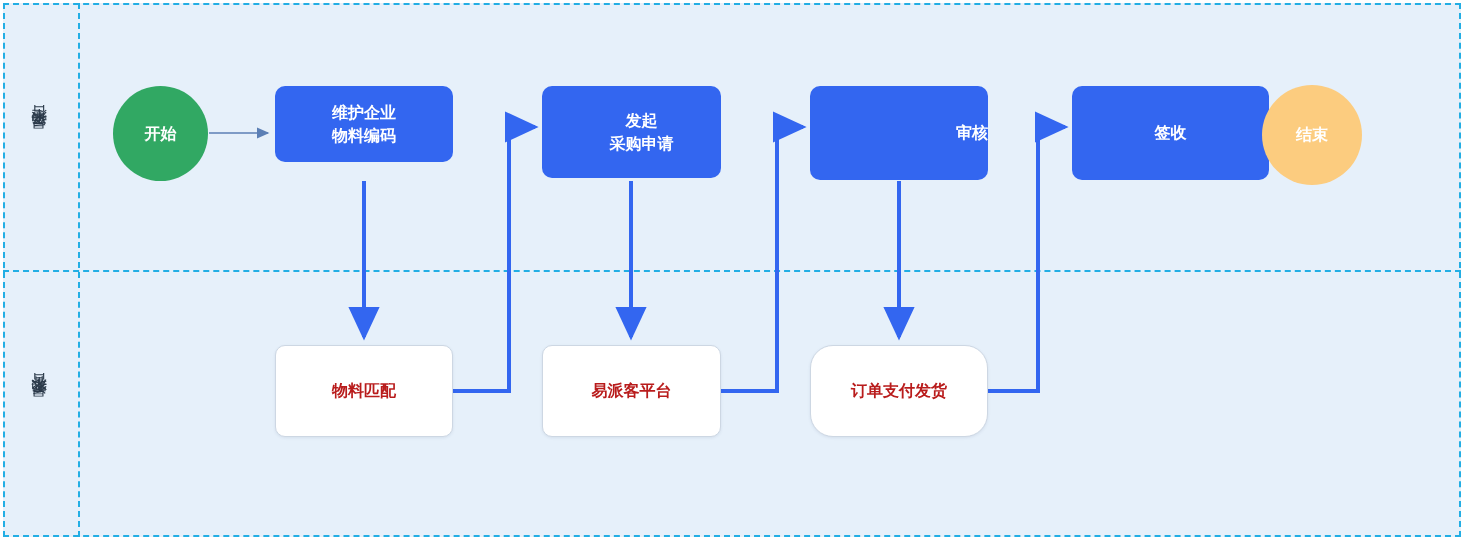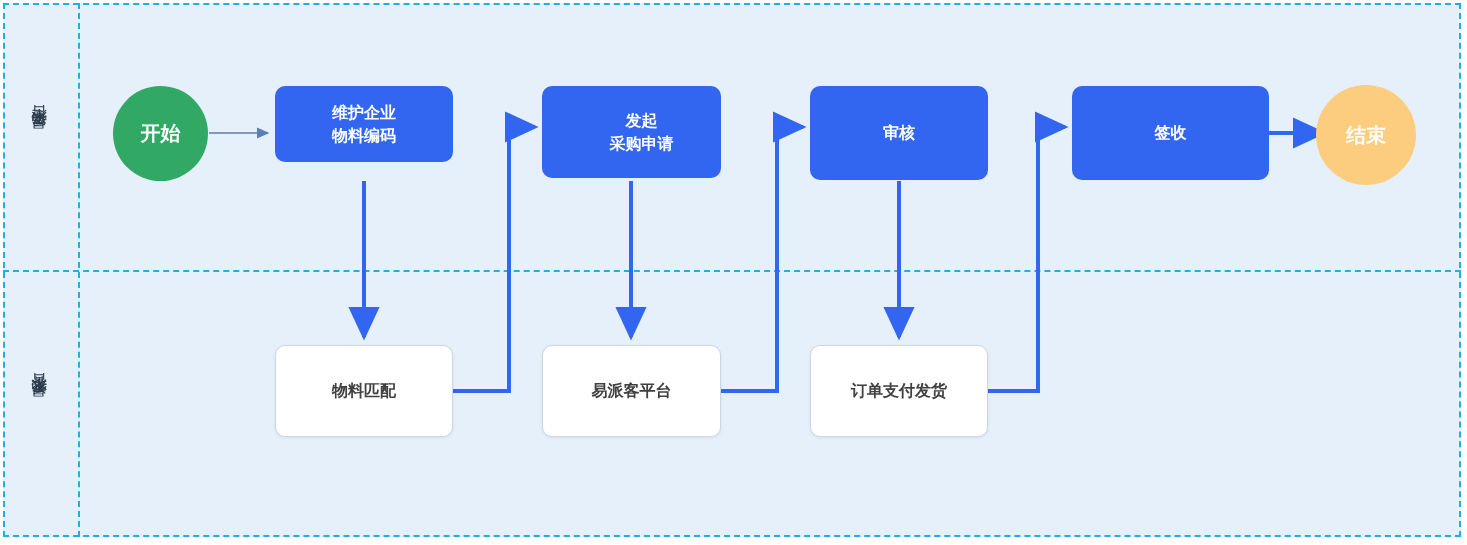--- a/index.html
+++ b/index.html
@@ -69,33 +69,33 @@
     align-items: center;
     justify-content: center;
     text-align: center;
     box-sizing: border-box;
     font-weight: bold;
     line-height: 1.45;
   }
   .node-circle {
     border-radius: 50%;
     color: #ffffff;
-    font-size: 20px;
+    font-size: 16px;
   }
   .node-start { background: #31a863; }
   .node-end   { background: #fccc7f; }
   .node-task {
     background: #3366f0;
     color: #ffffff;
     border-radius: 10px;
     font-size: 16px;
   }
   .node-sub {
     background: #ffffff;
-    color: #404040;
+    color: #b91c1c;
     border-radius: 10px;
     font-size: 16px;
     border: 1px solid #cdd7e3;
     box-shadow: 0 1px 3px rgba(60,80,120,0.10);
   }
 
   
   .edges {
     position: absolute;
     left: 0; top: 0;
@@ -167,37 +167,37 @@
   </div>
 
   <div class="node node-task" style="left:275px; top:86px; width:178px; height:76px;">
     <span class="multiline">维护企业<br>物料编码</span>
   </div>
 
   <div class="node node-task" style="left:542px; top:86px; width:179px; height:92px;padding-left:20px;">
     <span class="multiline">发起<br>采购申请</span>
   </div>
 
-  <div class="node node-task" style="left:810px; top:86px; width:178px; height:94px;">
+  <div class="node node-task" style="left:810px; top:86px; width:178px; height:94px;justify-content:flex-end;">
     <span>审核</span>
   </div>
 
   <div class="node node-task" style="left:1072px; top:86px; width:197px; height:94px;">
     <span>签收</span>
   </div>
 
-  <div class="node node-circle node-end" style="left:1316px; top:85px; width:100px; height:100px;">
+  <div class="node node-circle node-end" style="left:1262px; top:85px; width:100px; height:100px;">
     <span>结束</span>
   </div>
 
   <div class="node node-sub" style="left:275px; top:345px; width:178px; height:92px;">
     <span>物料匹配</span>
   </div>
 
   <div class="node node-sub" style="left:542px; top:345px; width:179px; height:92px;">
     <span>易派客平台</span>
   </div>
 
-  <div class="node node-sub" style="left:810px; top:345px; width:178px; height:92px;">
+  <div class="node node-sub" style="left:810px; top:345px; width:178px; height:92px;border-radius:23px;">
     <span>订单支付发货</span>
   </div>
 
 </div>
 
 </body></html>

